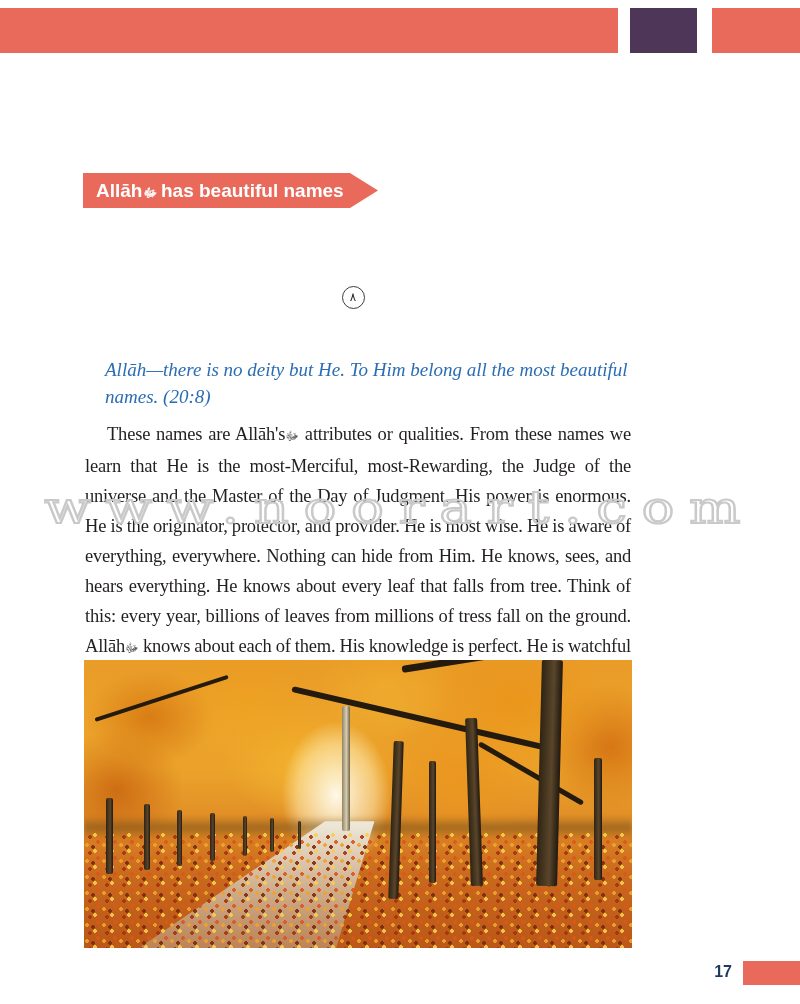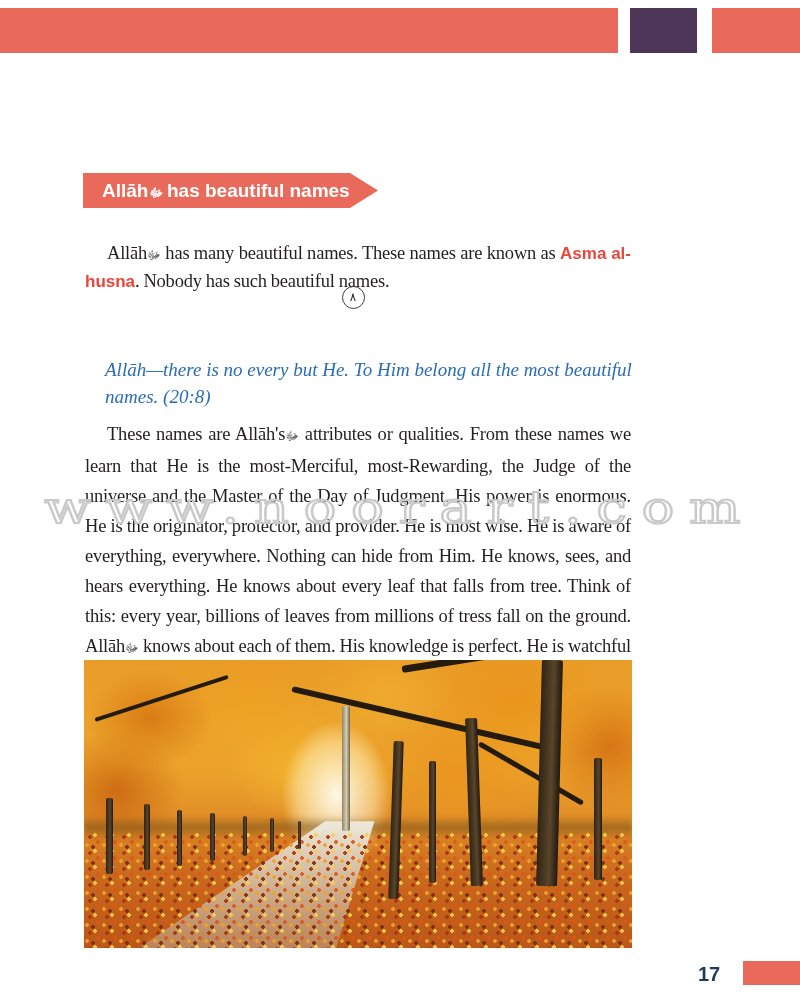--- a/index.html
+++ b/index.html
@@ -32,21 +32,21 @@
   }
   .hon { font-family:"DejaVu Sans", sans-serif; font-size:12px; letter-spacing:0; }
 
   
   .banner {
     position:absolute; left:83px; top:173px; width:295px; height:35px;
     background:var(--coral,#E96A5B);
     clip-path:polygon(0 0, 267px 0, 295px 50%, 267px 100%, 0 100%);
     color:#ffffff; font-family:"Liberation Sans", sans-serif;
     font-weight:bold; font-size:19px; line-height:35px;
-    padding-left:19px; box-sizing:border-box; white-space:nowrap;
+    padding-left:13px; box-sizing:border-box; white-space:nowrap;
   }
   .banner .hon { color:#ffffff; margin:0 4px 0 1px; }
 
   
   .verse {
     position:absolute; left:85px; top:281px; width:546px;
     text-align:center; direction:rtl;
     font-family:"DejaVu Sans", sans-serif; font-size:25px; color:#1c1c1c;
     word-spacing:4px;
   }
@@ -113,52 +113,49 @@
       radial-gradient(circle 2px at 11px 2px, #f7cf4e 95%, transparent),
       radial-gradient(circle 2px at 9px 14px, #7e2a0b 95%, transparent);
     background-size:17px 16px;
   }
   .trunk { position:absolute; background:linear-gradient(90deg,#2e2414,#5a452a 60%,#1f1810); border-radius:2px; }
   .trunk-light { position:absolute; background:linear-gradient(90deg,#8f8468,#d8cdb0 55%,#6f6448); border-radius:2px; }
   .branch { position:absolute; background:#241b0e; border-radius:3px; transform-origin:left center; }
 
   
   .pagenum {
-    position:absolute; left:698px; top:963px; width:34px; 
-    font-family:"Liberation Sans", sans-serif; font-weight:bold; font-size:20px;
+    position:absolute; left:698px; top:963px; width:34px; text-align:right;
+    font-family:"Liberation Sans", sans-serif; font-weight:bold; font-size:16px;
     color:var(--page_number,#1E3A5F);
   }
   .footer-bar { position:absolute; left:743px; top:961px; width:57px; height:24px; background:var(--coral,#E96A5B); }
 </style>
 </head>
 <body>
 
 <div class="page">
 
   <div class="bar bar-left"></div>
   <div class="bar bar-accent"></div>
   <div class="bar bar-right"></div>
 
 
   <div class="banner">
     <span>Allāh</span><span class="hon">ﷻ</span><span>has beautiful names</span>
   </div>
 
-  <p class="body-par p2 indent">
-    <span>Allāh</span><span class="hon">ﷻ</span><span> has many beautiful names. These names are known as </span><span class="accent">Asma al-husna</span><span>. Nobody has such beautiful names.</span>
-  </p>
 
   <div class="verse" dir="rtl">
     <span class="ayah">
         <span>٨</span>
       </span>
   </div>
 
   <p class="translation">
-    <span>Allāh—there is no every but He. To Him belong all the most beautiful names. (20:8)</span>
+    <span>Allāh—there is no deity but He. To Him belong all the most beautiful names. (20:8)</span>
   </p>
 
   <p class="body-par p3 indent">
     <span>These names are Allāh's</span><span class="hon">ﷻ</span><span> attributes or qualities. From these names we learn that He is the most-Merciful, most-Rewarding, the Judge of the universe and the Master of the Day of Judgment. His power is enormous. He is the originator, protector, and provider. He is most wise. He is aware of everything, everywhere. Nothing can hide from Him. He knows, sees, and hears everything. He knows about every leaf that falls from tree. Think of this: every year, billions of leaves from millions of tress fall on the ground. Allāh</span><span class="hon">ﷻ</span><span> knows about each of them. His knowledge is perfect. He is watchful over everything. He is loving and bountiful.</span>
   </p>
 
   <div class="watermark">www.noorart.com</div>
 
   <div class="photo">
     <div class="ph ph-canopy"></div>

